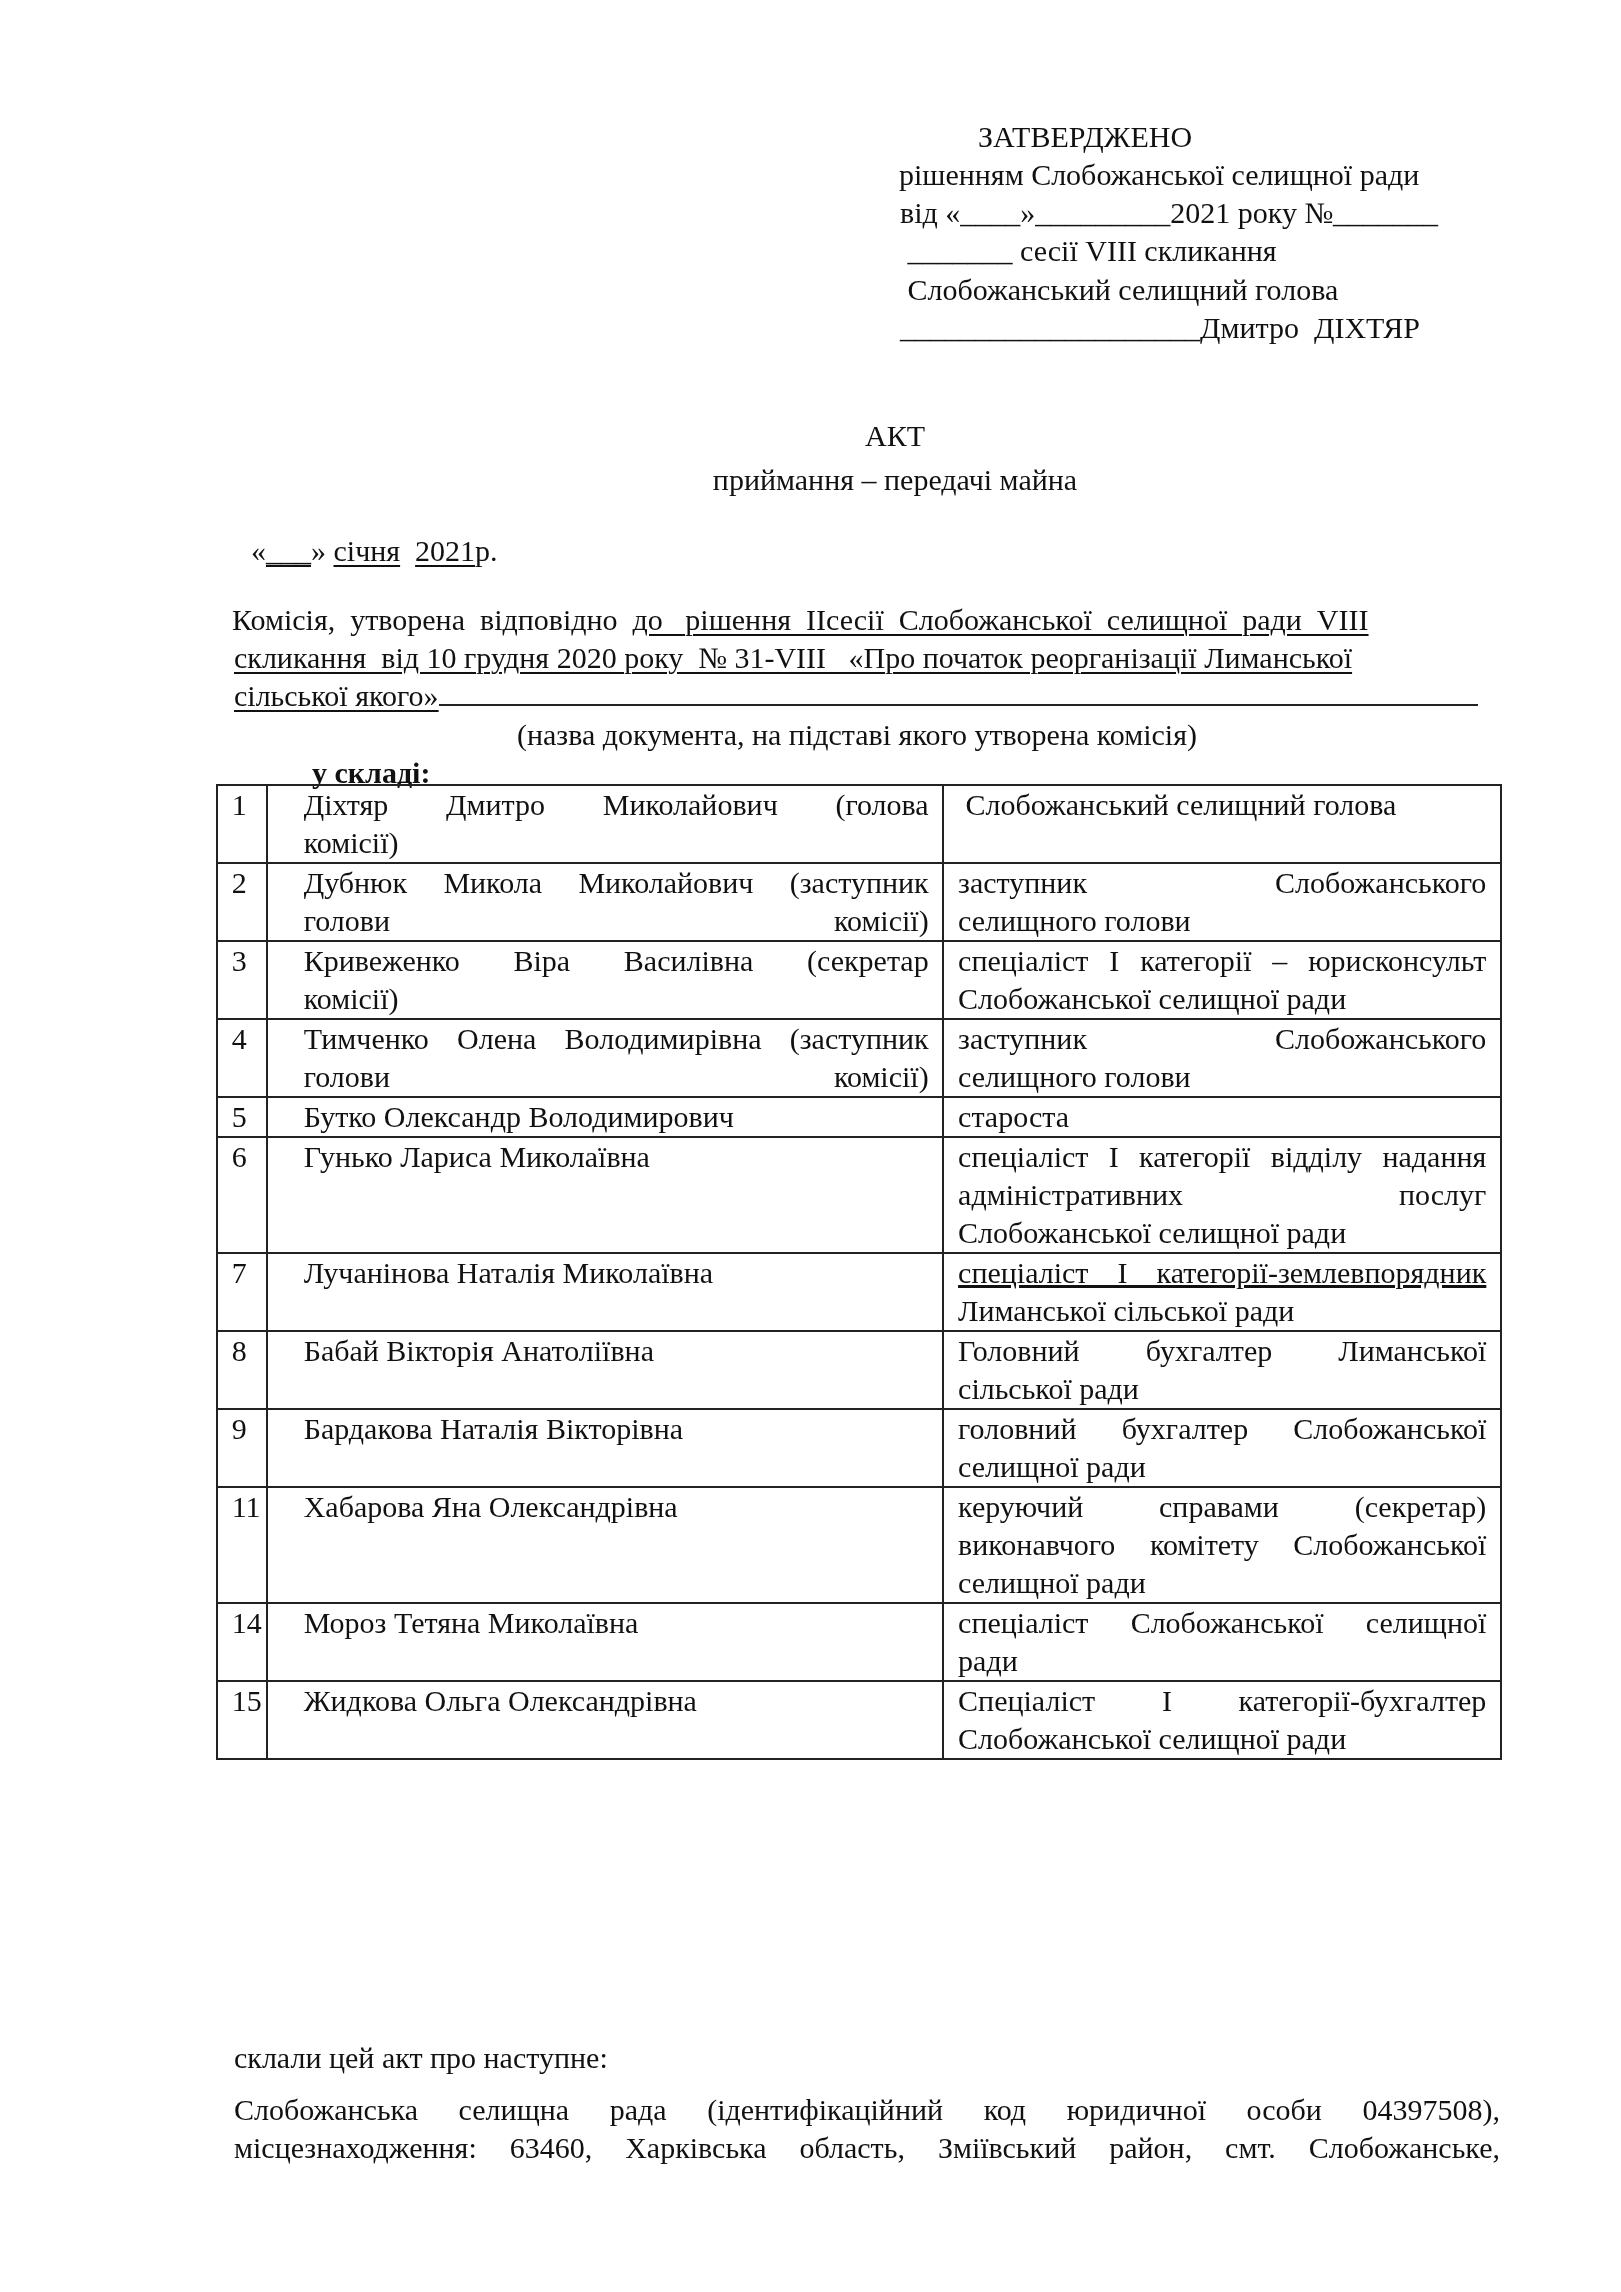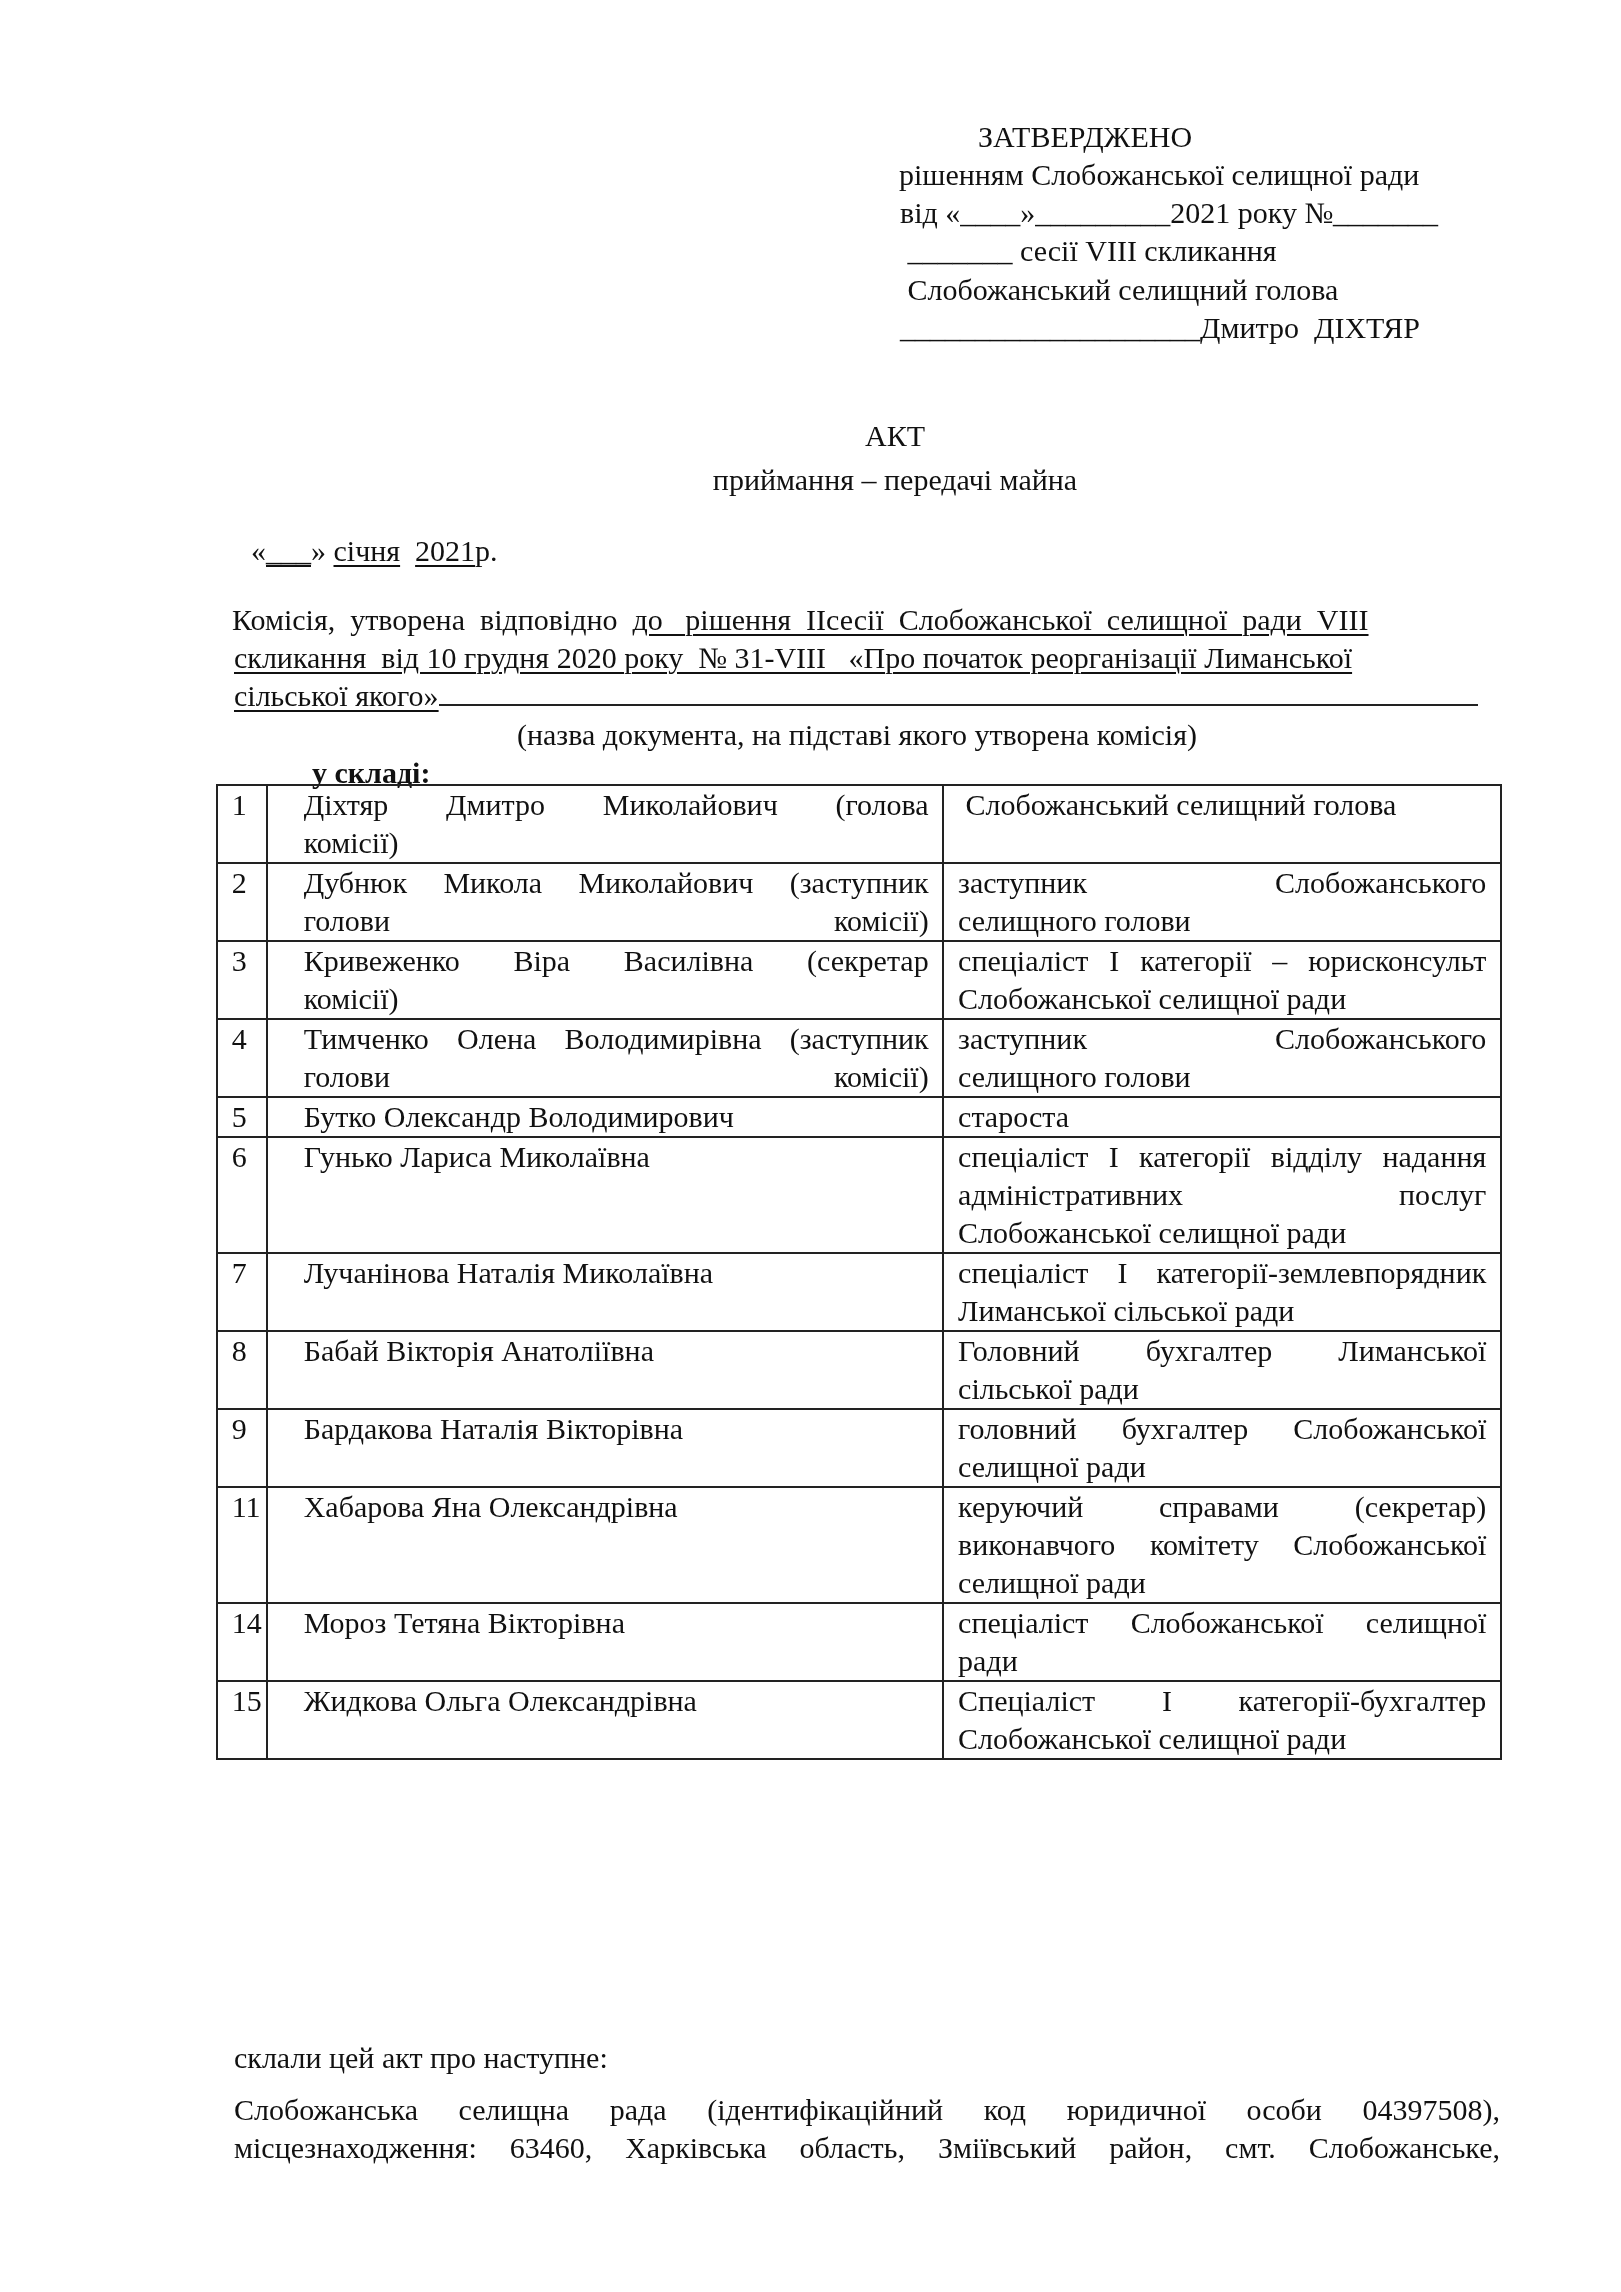--- a/index.html
+++ b/index.html
@@ -103,21 +103,21 @@
           <span style="display: block; white-space: normal; text-align: justify; text-align-last: justify;">адміністративних                   послуг</span>
           <span style="display: block; white-space: pre;">Слобожанської селищної ради</span>
         </td>
       </tr>
       <tr style="height: 77px;">
         <td class="num">7</td>
         <td class="name">
           <span style="display: block; white-space: pre;">Лучанінова Наталія Миколаївна</span>
         </td>
         <td class="pos">
-          <span style="display: block; white-space: normal; text-align: justify; text-align-last: justify;">спеціаліст І категорії-землевпорядник</span>
+          <span style="display: block; white-space: normal; text-align: justify; text-align-last: justify; text-decoration: underline;">спеціаліст І категорії-землевпорядник</span>
           <span style="display: block; white-space: pre;">Лиманської сільської ради</span>
         </td>
       </tr>
       <tr style="height: 77px;">
         <td class="num">8</td>
         <td class="name">
           <span style="display: block; white-space: pre;">Бабай Вікторія Анатоліївна</span>
         </td>
         <td class="pos">
           <span style="display: block; white-space: normal; text-align: justify; text-align-last: justify;">Головний     бухгалтер     Лиманської</span>
@@ -141,21 +141,21 @@
         </td>
         <td class="pos">
           <span style="display: block; white-space: normal; text-align: justify; text-align-last: justify;">керуючий       справами       (секретар)</span>
           <span style="display: block; white-space: normal; text-align: justify; text-align-last: justify;">виконавчого  комітету  Слобожанської</span>
           <span style="display: block; white-space: pre;">селищної ради</span>
         </td>
       </tr>
       <tr style="height: 77px;">
         <td class="num">14</td>
         <td class="name">
-          <span style="display: block; white-space: pre;">Мороз Тетяна Вікторівна</span>
+          <span style="display: block; white-space: pre;">Мороз Тетяна Миколаївна</span>
         </td>
         <td class="pos">
           <span style="display: block; white-space: normal; text-align: justify; text-align-last: justify;">спеціаліст   Слобожанської   селищної</span>
           <span style="display: block; white-space: pre;">ради</span>
         </td>
       </tr>
       <tr style="height: 77px;">
         <td class="num">15</td>
         <td class="name">
           <span style="display: block; white-space: pre;">Жидкова Ольга Олександрівна</span>

